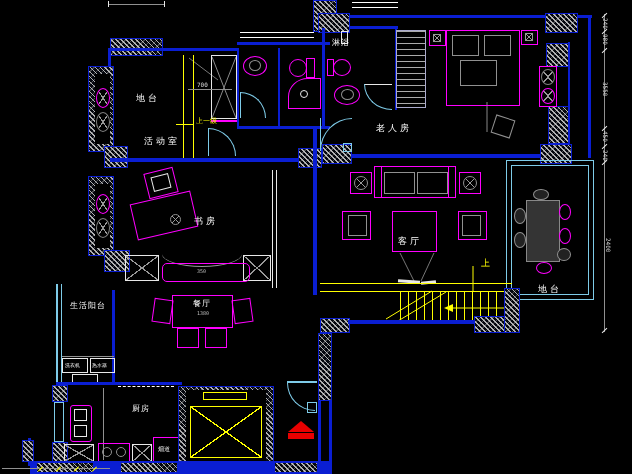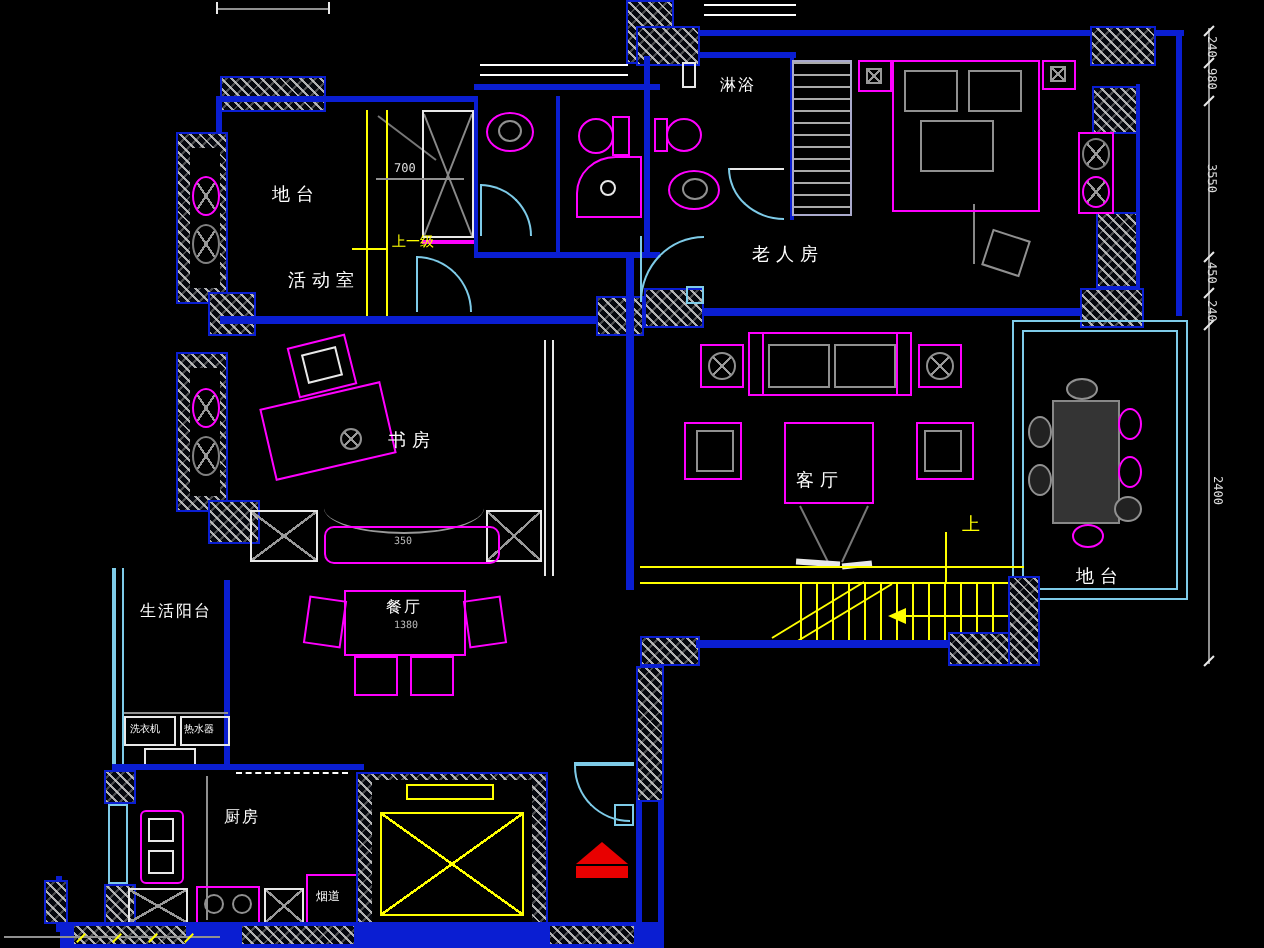--- a/index.html
+++ b/index.html
@@ -132,21 +132,21 @@
   <div class="abs mag ell" style="left:243px;top:56px;width:24px;height:20px"></div>
   <div class="abs gray ell" style="left:249px;top:60px;width:12px;height:11px"></div>
   <div class="abs cyanln" style="left:240px;top:92px;width:1px;height:26px"></div>
   <div class="abs cyan" style="left:240px;top:92px;width:26px;height:26px;border-left:0;border-bottom:0;border-top-right-radius:100%"></div>
   <div class="abs mag" style="left:306px;top:58px;width:9px;height:20px"></div>
   <div class="abs mag ell" style="left:289px;top:59px;width:18px;height:18px"></div>
   <div class="abs mag" style="left:288px;top:78px;width:33px;height:31px;border-top-left-radius:60%"></div>
   <div class="abs white ell" style="left:300px;top:90px;width:8px;height:8px"></div>
 
   <div class="abs white" style="left:341px;top:31px;width:7px;height:13px"></div>
-  <div class="abs lbl8" style="left:360px;top:38px">淋浴</div>
+  <div class="abs lbl8" style="left:332px;top:38px">淋浴</div>
   <div class="abs mag" style="left:327px;top:59px;width:7px;height:17px"></div>
   <div class="abs mag ell" style="left:333px;top:59px;width:18px;height:17px"></div>
   <div class="abs mag ell" style="left:334px;top:85px;width:26px;height:20px"></div>
   <div class="abs gray ell" style="left:341px;top:89px;width:13px;height:11px"></div>
   <div class="abs whiteln" style="left:364px;top:84px;width:28px;height:1px"></div>
   <div class="abs cyan" style="left:364px;top:84px;width:28px;height:26px;border-top:0;border-right:0;border-bottom-left-radius:100%"></div>
 
   <div class="abs hangers" style="left:396px;top:30px;width:30px;height:78px"></div>
   <div class="abs mag" style="left:429px;top:30px;width:17px;height:16px"></div>
   <div class="abs xg" style="left:433px;top:34px;width:8px;height:8px;border:1px solid #999"></div>
@@ -249,21 +249,21 @@
 
   <div class="abs wall" style="left:56px;top:382px;width:126px;height:3px"></div>
   <div class="abs dash" style="left:118px;top:386px;width:56px;height:2px"></div>
   <div class="abs hatch" style="left:52px;top:385px;width:16px;height:17px"></div>
   <div class="abs cyan" style="left:54px;top:402px;width:10px;height:40px;background:linear-gradient(90deg,transparent 47%,#7ecbe8 47% 53%,transparent 53%)"></div>
   <div class="abs hatch" style="left:52px;top:442px;width:16px;height:22px"></div>
   <div class="abs mag" style="left:70px;top:405px;width:22px;height:37px;border-radius:3px"></div>
   <div class="abs white" style="left:74px;top:409px;width:13px;height:12px"></div>
   <div class="abs white" style="left:74px;top:425px;width:13px;height:12px"></div>
   <div class="abs grayln" style="left:103px;top:388px;width:1px;height:72px"></div>
-  <div class="abs lbl8" style="left:112px;top:404px">厨房</div>
+  <div class="abs lbl8" style="left:132px;top:404px">厨房</div>
   <div class="abs white xg" style="left:64px;top:444px;width:30px;height:18px"></div>
   <div class="abs mag" style="left:98px;top:443px;width:32px;height:19px"></div>
   <div class="abs gray ell" style="left:102px;top:447px;width:10px;height:10px"></div>
   <div class="abs gray ell" style="left:116px;top:447px;width:10px;height:10px"></div>
   <div class="abs white xg" style="left:132px;top:444px;width:20px;height:18px"></div>
   <div class="abs mag hatch" style="left:153px;top:437px;width:29px;height:26px;border:1px solid #ff00ff"></div>
   <div class="abs lbl5" style="left:158px;top:446px;font-size:6px">烟道</div>
 
   <div class="abs hatch" style="left:178px;top:386px;width:96px;height:80px"></div>
   <div class="abs black" style="left:186px;top:390px;width:80px;height:72px"></div>

